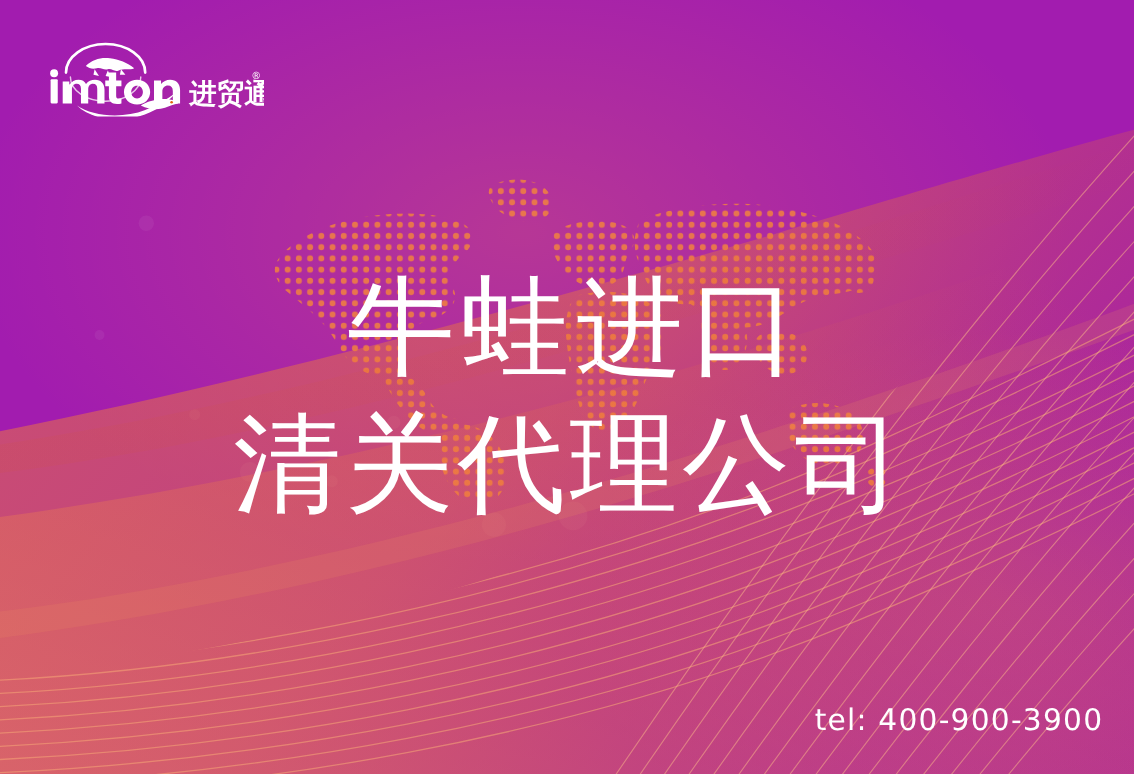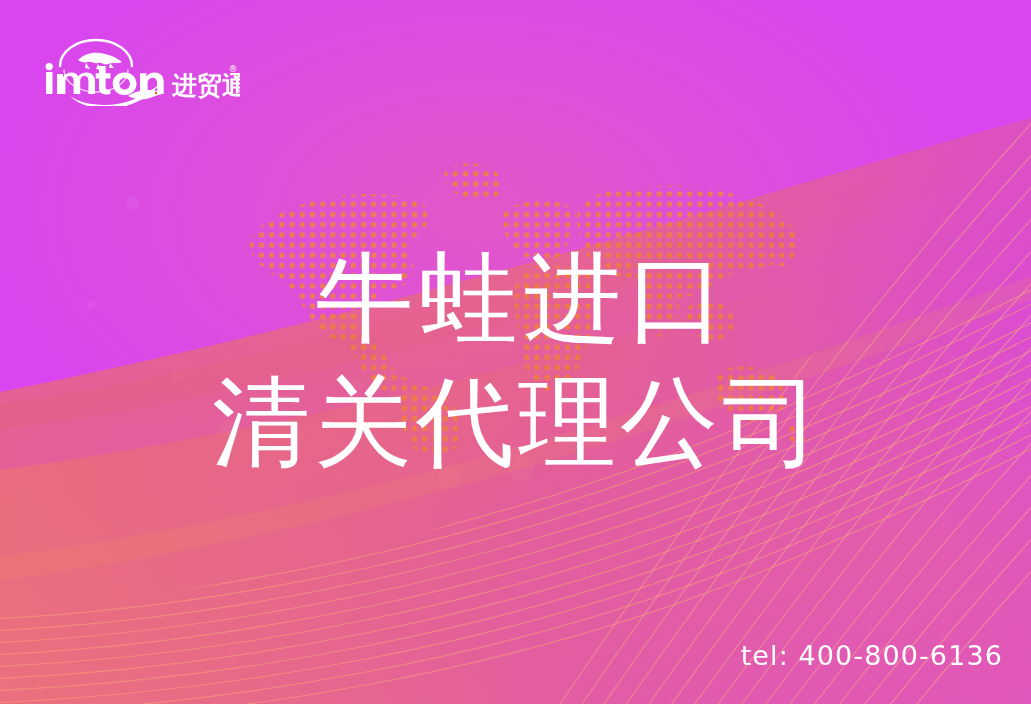--- a/index.html
+++ b/index.html
@@ -9,21 +9,21 @@
   }
   body {
     font-family: "Liberation Sans", "DejaVu Sans", sans-serif;
   }
 
   #banner {
     position: relative;
     width: 1031px;
     height: 704px;
     overflow: hidden;
-    background: #d946ef;
+    background: #a21caf;
   }
 
   
   .layer {
     position: absolute;
     inset: 0;
     pointer-events: none;
   }
 
   
@@ -309,15 +309,15 @@
 
     <text x="132" y="66" font-family="DejaVu Sans, Liberation Sans, sans-serif" font-size="25" font-weight="700" fill="#ffffff">进贸通</text>
     <text x="193" y="44" font-family="DejaVu Sans, Liberation Sans, sans-serif" font-size="9" fill="#ffffff" text-anchor="middle">®</text>
   </svg>
 
   <div id="headline">
     <span class="headline-line" id="headline-line-1">牛蛙进口</span>
     <span class="headline-line" id="headline-line-2">清关代理公司</span>
   </div>
 
-  <div id="phone">tel: 400-800-6136</div>
+  <div id="phone">tel: 400-900-3900</div>
 
 </div>
 
 </body></html>

